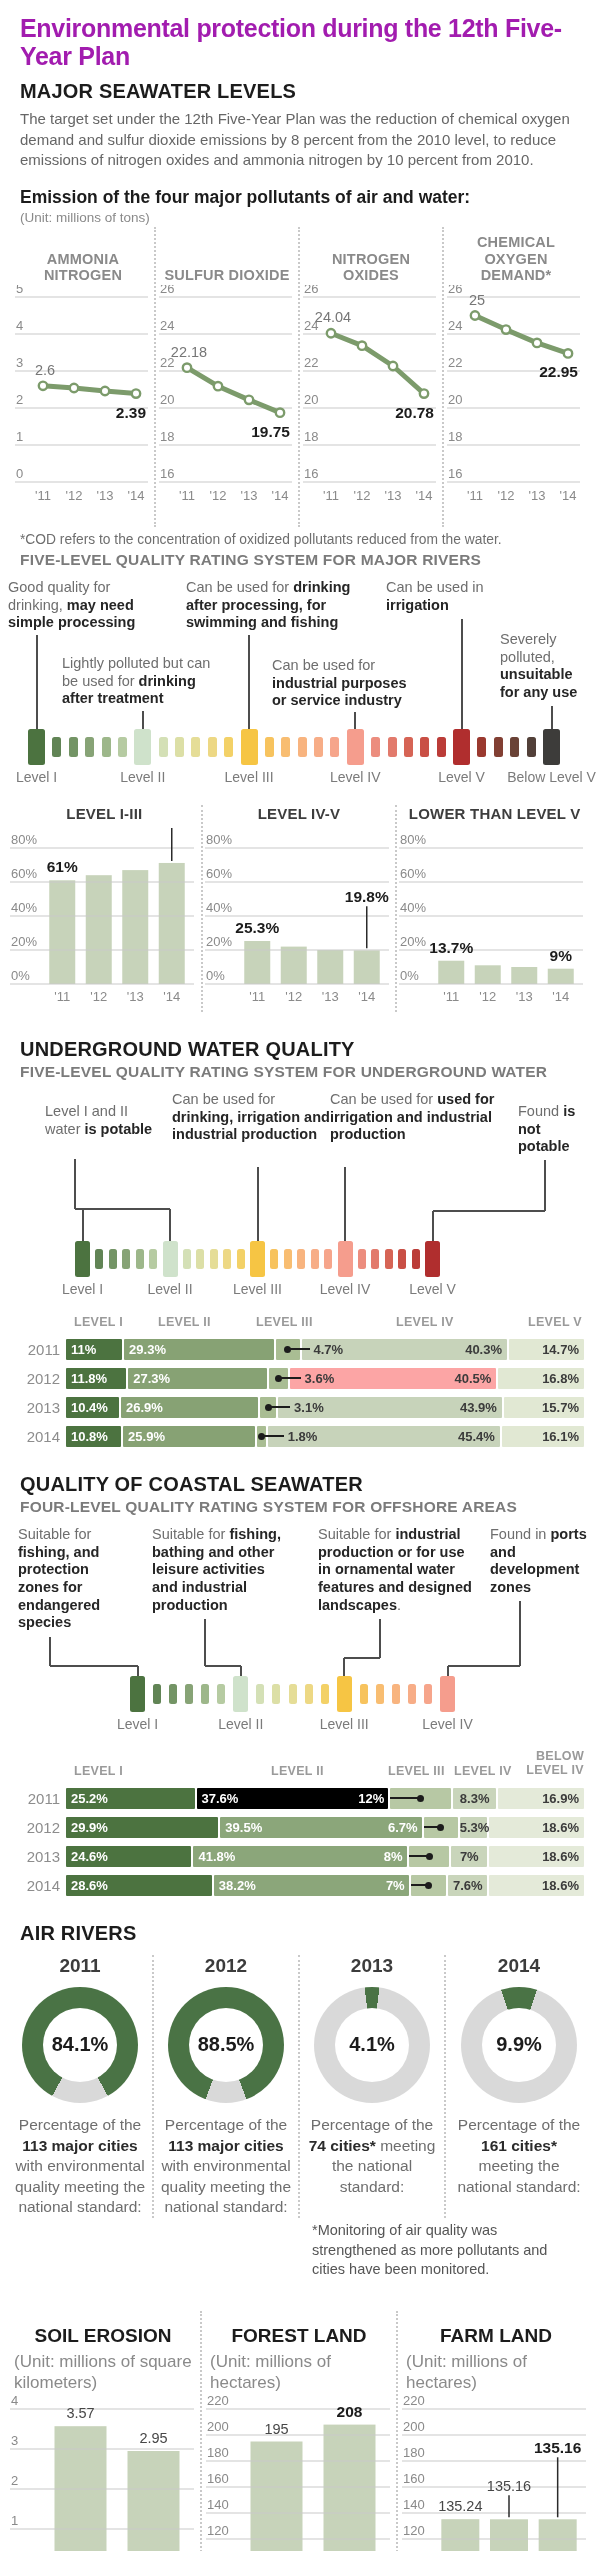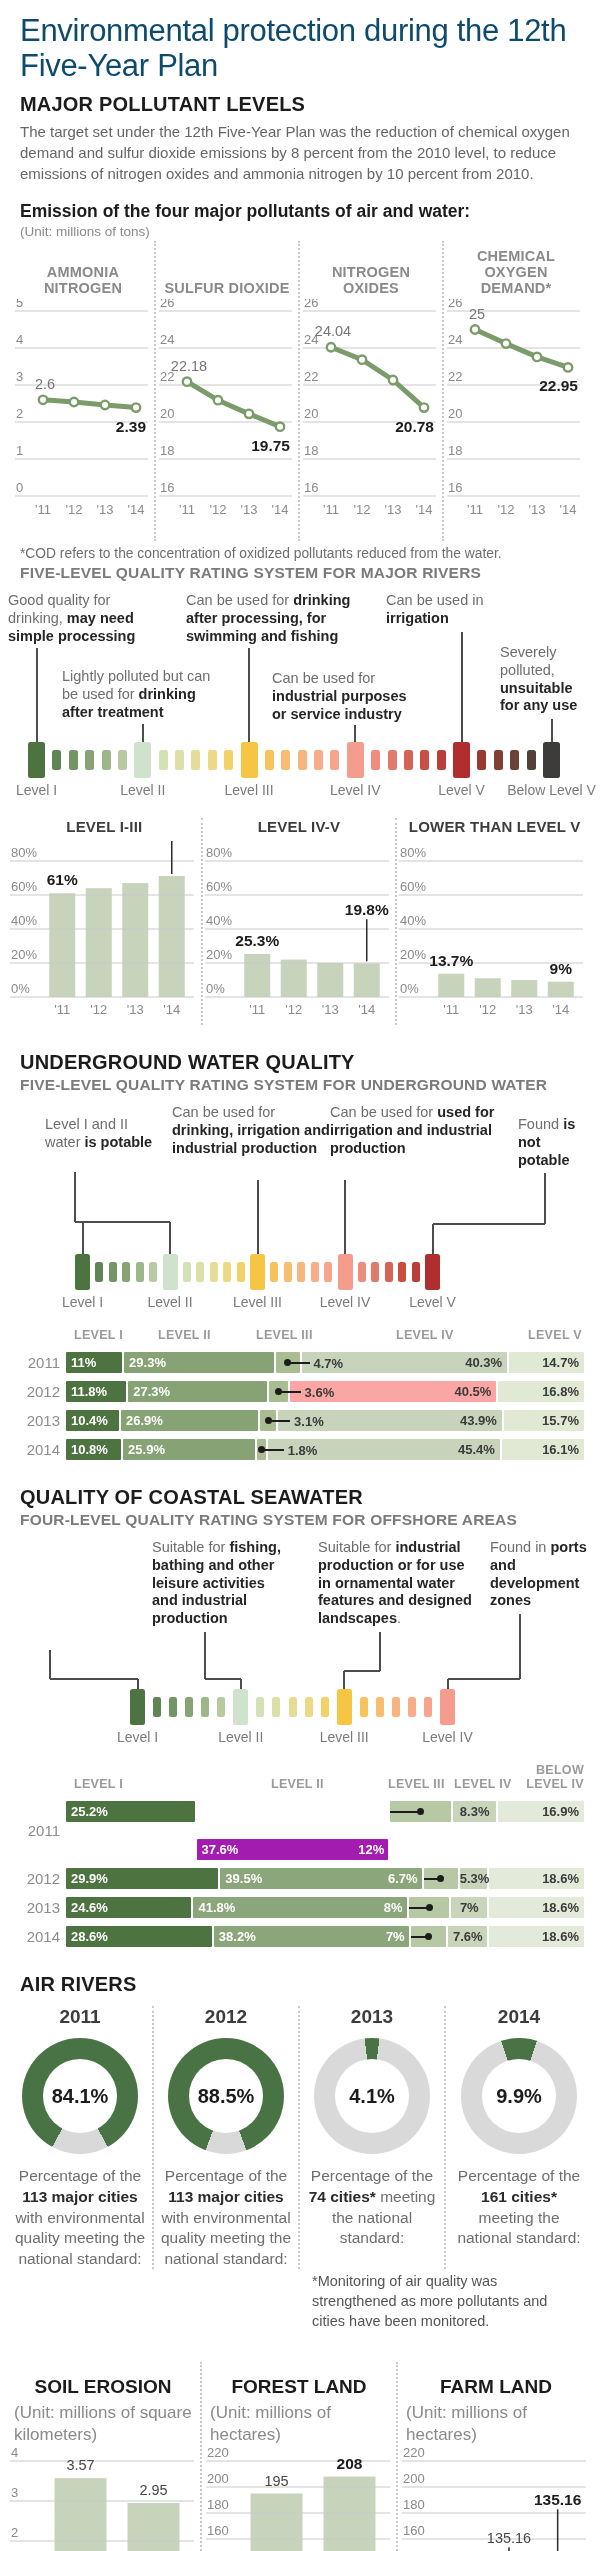--- a/index.html
+++ b/index.html
@@ -1,18 +1,18 @@
 <!DOCTYPE html>
 <html><head>
 <meta charset="utf-8">
 <style>
   html,body{margin:0;padding:0;background:#fff}
   body{width:600px;font-family:"Liberation Sans",sans-serif;color:#222;-webkit-font-smoothing:antialiased}
   .pad{padding-left:20px;padding-right:20px}
-  h1{font-size:31px;line-height:1.12;font-weight:400;color:#0c4a6e;margin:14px 0 10px 0;letter-spacing:-.3px}
+  h1{font-size:25px;line-height:1.12;font-weight:700;color:#a21caf;margin:14px 0 10px 0;letter-spacing:-.3px}
   h2.sec{font-size:20px;font-weight:800;color:#1c1c1c;margin:26px 0 2px 0;letter-spacing:.2px}
   .subhead{font-size:15.5px;font-weight:700;color:#7b7b7b;margin:2px 0 0 0;letter-spacing:.2px}
   p.body{font-size:15px;color:#666;line-height:1.38;margin:6px 0 0 0}
   h3.emit{font-size:17.5px;font-weight:800;color:#1c1c1c;margin:16px 0 2px 0}
   .unit{font-size:13.5px;color:#8a8a8a;margin:0 0 2px 0}
   .footnote{font-size:13.8px;color:#6e6e6e;margin:4px 0 0 0;line-height:1.3}
   
   .minicharts{display:grid;grid-template-columns:repeat(4,1fr);margin:2px 12px 0 12px}
   .mini{padding:0 3px;border-right:2px dotted #c9c9c9}
   .mini:last-child{border-right:none}
@@ -77,21 +77,21 @@
   .lcol-title{text-align:center;font-size:19px;font-weight:800;color:#1c1c1c;margin:14px 0 4px 0}
   .lcol-unit{font-size:17px;color:#8a8a8a;min-height:36px;line-height:1.25;padding:0 4px}
 </style>
 </head>
 <body>
 
 <div>
 
   <div class="pad">
     <h1>Environmental protection during the 12th Five-Year Plan</h1>
-    <h2 class="sec" style="margin-top:4px">MAJOR POLLUTANT LEVELS</h2>
+    <h2 class="sec" style="margin-top:4px">MAJOR SEAWATER LEVELS</h2>
     <p class="body">The target set under the 12th Five-Year Plan was the reduction of chemical oxygen demand and sulfur dioxide emissions by 8 percent from the 2010 level, to reduce emissions of nitrogen oxides and ammonia nitrogen by 10 percent from 2010.</p>
     <h3 class="emit">Emission of the four major pollutants of air and water:</h3>
     <div class="unit">(Unit: millions of tons)</div>
   </div>
 
   <div class="minicharts">
     <div class="mini">
       <div class="mini-title">AMMONIA NITROGEN</div>
       <div><svg width="133" height="238" viewBox="0 0 133 238">
             <line x1="0" y1="12" x2="133" y2="12" stroke="#c9c9c9" stroke-width="1"></line>
@@ -512,20 +512,21 @@
       <div class="sbar" style="left: 359.722px; top: 158px; width: 8px; height: 20px; background: rgb(247, 195, 94);"></div>
       <div class="sbar" style="left: 375.778px; top: 158px; width: 8px; height: 20px; background: rgb(248, 189, 113);"></div>
       <div class="sbar" style="left: 391.833px; top: 158px; width: 8px; height: 20px; background: rgb(248, 180, 127);"></div>
       <div class="sbar" style="left: 407.889px; top: 158px; width: 8px; height: 20px; background: rgb(247, 173, 135);"></div>
       <div class="sbar" style="left: 423.944px; top: 158px; width: 8px; height: 20px; background: rgb(246, 165, 139);"></div>
       <div class="sbar" style="left: 440px; top: 150px; width: 15px; height: 36px; background: rgb(245, 157, 141);"></div>
       <div class="scalelab" style="left: 87.5px; top: 190px; width: 100px;">Level I</div>
       <div class="scalelab" style="left: 190.833px; top: 190px; width: 100px;">Level II</div>
       <div class="scalelab" style="left: 294.167px; top: 190px; width: 100px;">Level III</div>
       <div class="scalelab" style="left: 397.5px; top: 190px; width: 100px;">Level IV</div>
+      <div class="anno" style="left: 18px; top: 0px; width: 115px;"><span>Suitable for </span><b>fishing, and protection zones for endangered species</b><span></span></div>
       <div class="anno" style="left: 318px; top: 0px; width: 158px;"><span>Suitable for </span><b>industrial production or for use in ornamental water features and designed landscapes</b><span>.</span></div>
       <div class="anno" style="left: 152px; top: 0px; width: 142px;"><span>Suitable for </span><b>fishing, bathing and other leisure activities and industrial production</b><span></span></div>
       <div class="anno" style="left: 490px; top: 0px; width: 102px;"><span>Found in </span><b>ports and development zones</b><span></span></div>
       <div class="conn" style="left: 49px; top: 111px; width: 2px; height: 29px;"></div>
       <div class="conn" style="left: 50px; top: 139px; width: 87.5px; height: 2px;"></div>
       <div class="conn" style="left: 136.5px; top: 140px; width: 2px; height: 10px;"></div>
       <div class="conn" style="left: 204px; top: 93px; width: 2px; height: 47px;"></div>
       <div class="conn" style="left: 205px; top: 139px; width: 35.8333px; height: 2px;"></div>
       <div class="conn" style="left: 239.833px; top: 140px; width: 2px; height: 10px;"></div>
       <div class="conn" style="left: 379px; top: 93px; width: 2px; height: 39px;"></div>
@@ -546,21 +547,21 @@
           <span class="two" style="right: 0px;">BELOW
 LEVEL IV</span>
         </div>
       </div>
       <div class="srow">
         <div class="yr">2011</div>
         <div class="bars">
           <div class="seg" style="width: 25.2%; background: rgb(76, 115, 64);">
             <span class="sl">25.2%</span>
           </div>
-          <div class="seg" style="width: 37.6%; background: #a21caf; margin-top: 38px;">
+          <div class="seg" style="width: 37.6%; background: #000000;">
             <span class="sl">37.6%</span>
             <span class="srw">12%</span>
           </div>
           <div class="seg" style="width: 12%; background: rgb(183, 200, 164);">
             <span class="lead2"></span>
             <span class="dot"></span>
           </div>
           <div class="seg" style="width: 8.3%; background: rgb(201, 213, 187);">
             <span class="sc">8.3%</span>
           </div>

